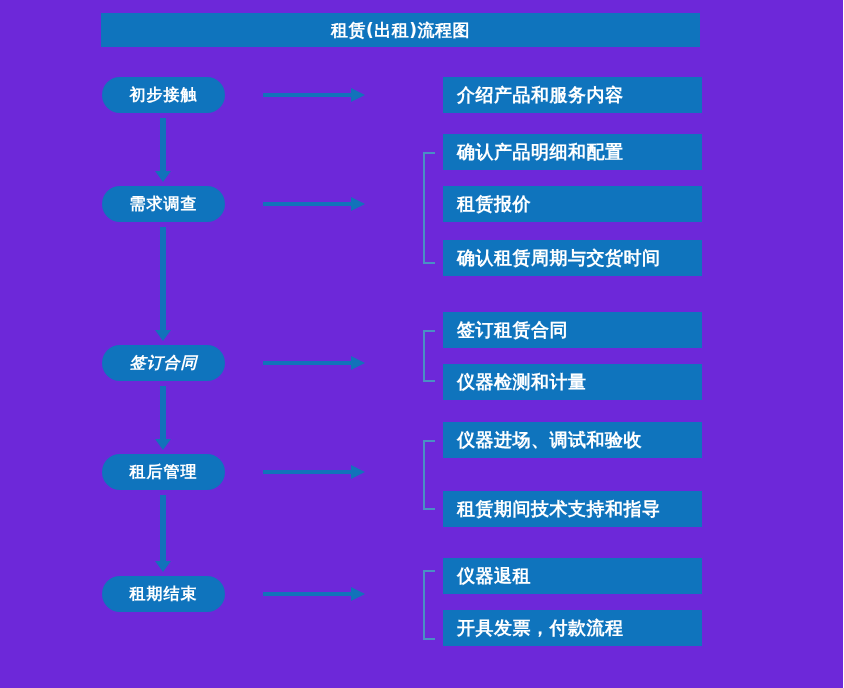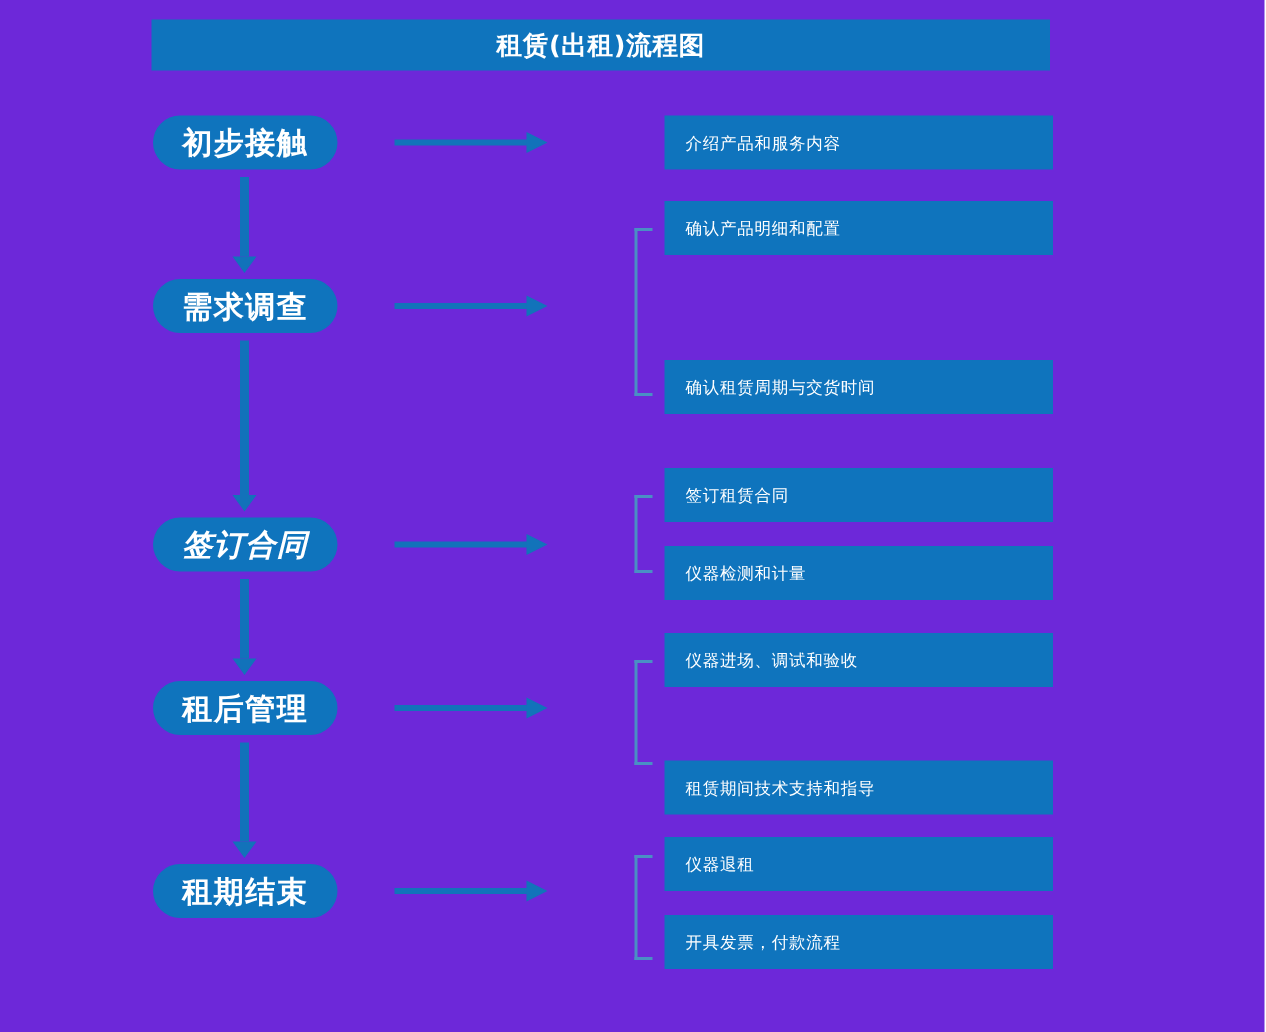--- a/index.html
+++ b/index.html
@@ -37,37 +37,37 @@
   .stage-box {
     position: absolute;
     left: 102px;
     width: 123px;
     height: 36px;
     background: #0f74bd;
     color: #ffffff;
     display: flex;
     align-items: center;
     justify-content: center;
-    font-size: 20px;
+    font-size: 16px;
     font-weight: bold;
     letter-spacing: 1px;
     border-radius: 18px;
   }
   
   .detail-box {
     position: absolute;
     left: 443px;
     width: 259px;
     height: 36px;
     background: #0f74bd;
     color: #ffffff;
     display: flex;
     align-items: center;
-    font-size: 11px;
-    font-weight: normal;
+    font-size: 18px;
+    font-weight: bold;
     padding-left: 14px;
     box-sizing: border-box;
     letter-spacing: 0.5px;
   }
   
   .h-arrow {
     position: absolute;
     left: 263px;
     width: 102px;
     height: 14px;
@@ -175,24 +175,25 @@
   </div>
 
   <div class="bracket" style="top:152px; height:112px;"></div>
   <div class="bracket" style="top:330px; height:52px;"></div>
   <div class="bracket" style="top:440px; height:70px;"></div>
   <div class="bracket" style="top:570px; height:70px;"></div>
 
   <div class="detail-box" style="top:77px;">介绍产品和服务内容</div>
 
   <div class="detail-box" style="top:134px;">确认产品明细和配置</div>
+  <div class="detail-box" style="top:186px;">租赁报价</div>
   <div class="detail-box" style="top:240px;">确认租赁周期与交货时间</div>
 
   <div class="detail-box" style="top:312px;">签订租赁合同</div>
   <div class="detail-box" style="top:364px;">仪器检测和计量</div>
 
   <div class="detail-box" style="top:422px;text-align:right;">仪器进场、调试和验收</div>
-  <div class="detail-box" style="top:507px;">租赁期间技术支持和指导</div>
+  <div class="detail-box" style="top:491px;">租赁期间技术支持和指导</div>
 
   <div class="detail-box" style="top:558px;">仪器退租</div>
   <div class="detail-box" style="top:610px;">开具发票，付款流程</div>
 
 </div>
 
 </body></html>

